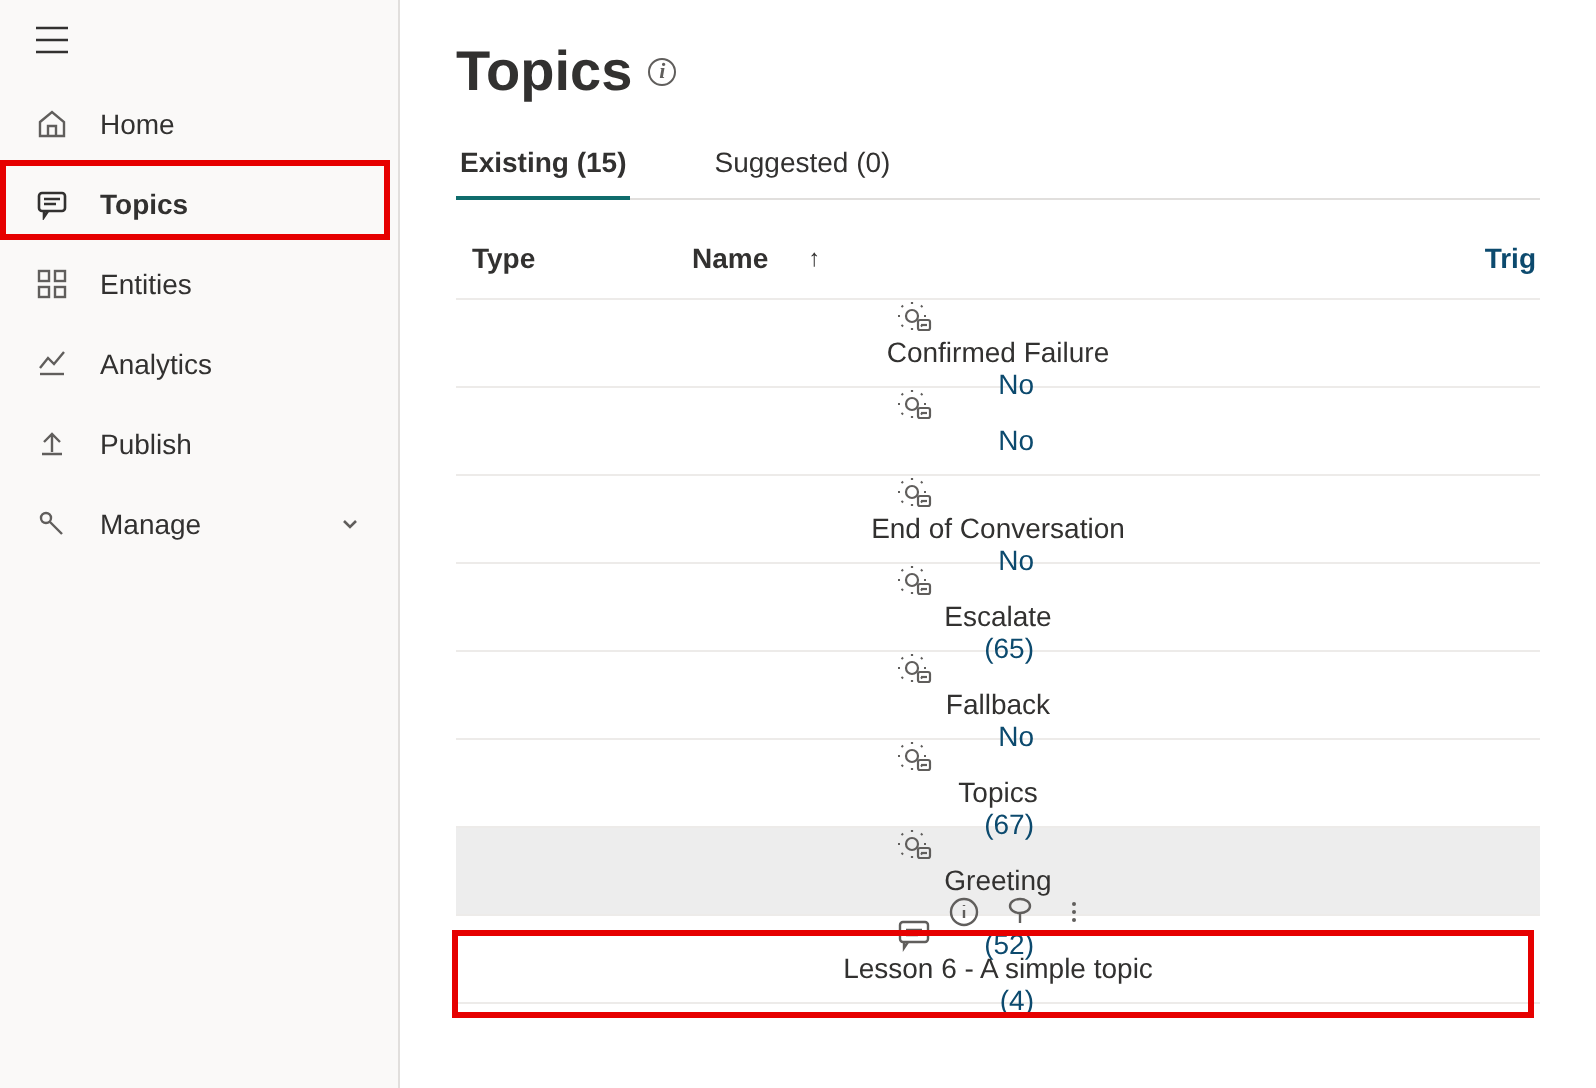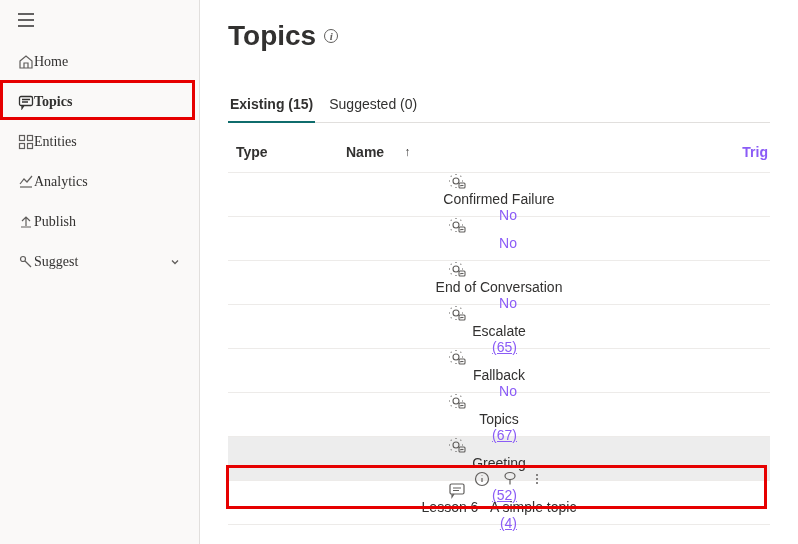--- a/index.html
+++ b/index.html
@@ -1,49 +1,49 @@
 <!DOCTYPE html>
 <html><head>
 <meta charset="utf-8">
 <style>
 * { box-sizing: border-box; margin: 0; padding: 0; }
 body { font-family: "Segoe UI", -apple-system, sans-serif; font-size: 14px; color: #323130; background: #fff; width: 798px; height: 544px; overflow: hidden; }
 .app { display: flex; height: 100%; }
 .sidebar { width: 200px; border-right: 1px solid #e1dfdd; background: #faf9f8; display: flex; flex-direction: column; }
 .hamburger { padding: 13px 18px; }
 .sidebar-nav { padding-top: 2px; }
-.sidebar-item { display: flex; align-items: center; height: 40px; padding: 0 18px; cursor: pointer; gap: 0; position: relative; font-family: Liberation Serif, serif; }
+.sidebar-item { display: flex; align-items: center; height: 40px; padding: 0 18px; cursor: pointer; gap: 16px; position: relative; }
 .sidebar-item.active { font-weight: 600; }
 .sidebar-item.active::before { content: ""; position: absolute; left: 0; top: 6px; bottom: 6px; width: 3px; background: #0078d4; }
 .sidebar-icon { width: 16px; height: 16px; flex-shrink: 0; display: flex; align-items: center; justify-content: center; color: #605e5c; }
 .sidebar-item .chev { margin-left: auto; color: #605e5c; }
 .highlight-red { border: 3px solid #e60000; position: absolute; pointer-events: none; z-index: 50; }
 .hl-topics { left: 0; top: 80px; width: 195px; height: 40px; }
 .hl-greeting { left: 226px; top: 465px; width: 541px; height: 44px; }
 .main { flex: 1; display: flex; flex-direction: column; }
 .toolbar { height: 44px; border-bottom: 1px solid #e1dfdd; display: flex; align-items: center; padding: 0 18px; gap: 6px; }
 .tbtn { display: flex; align-items: center; gap: 8px; padding: 6px 8px; cursor: pointer; border-radius: 2px; }
 .tsep { width: 1px; height: 22px; background: #e1dfdd; margin: 0 4px; }
 .content { padding: 20px 28px 0 28px; flex: 1; overflow: hidden; }
 .page-title { font-size: 28px; font-weight: 600; display: flex; align-items: center; gap: 8px; margin-bottom: 4px; }
 .info-tiny { font-size: 11px; border: 1px solid #605e5c; border-radius: 50%; width: 14px; height: 14px; display: inline-flex; align-items: center; justify-content: center; color: #605e5c; font-style: italic; font-family: Georgia, serif; }
-.tabs { display: flex; gap: 12px; margin-top: 36px; border-bottom: 1px solid #e1dfdd; align-items: flex-end; }
+.tabs { display: flex; gap: 40px; margin-top: 13px; border-bottom: 1px solid #e1dfdd; align-items: flex-end; }
 .tab { padding: 8px 2px 10px 2px; cursor: pointer; color: #323130; position: relative; }
 .tab.active { font-weight: 600; }
 .tab.active::after { content: ""; position: absolute; left: 0; right: 0; bottom: -1px; height: 2px; background: #0f6c6c; }
 .table { margin-top: 8px; }
 .thead, .trow { display: flex; align-items: center; border-bottom: 1px solid #edebe9; }
 .thead { height: 42px; font-weight: 700; }
 .trow { height: 44px; flex-direction: column; }
 .trow.sel { background: #ededed; }
 .col-type { width: 118px; padding-left: 8px; display: flex; align-items: center; }
 .col-name { flex: 1; display: flex; align-items: center; gap: 20px; }
 .col-actions { width: 110px; display: flex; align-items: center; justify-content: flex-end; gap: 12px; padding-right: 10px; color: #605e5c; }
-.col-trig { width: 40px; text-align: right; padding-right: 2px; color: #8b5cf6; }
-.col-trig .und { text-decoration: underline; }
+.col-trig { width: 40px; text-align: right; padding-right: 2px; color: #0c4a6e; }
+.col-trig .und { }
 .type-icon { width: 18px; height: 18px; color: #605e5c; }
 .sort-arrow { font-size: 12px; }
 svg { display: block; }
 </style>
 </head>
 <body>
 
 <div class="app">
   <div class="sidebar">
     <div class="hamburger">
@@ -99,21 +99,21 @@
           </span>
         <span>Publish</span>
       </div>
       <div class="sidebar-item">
         <span class="sidebar-icon">
             <svg width="16" height="16" viewBox="0 0 16 16" fill="none" stroke="#605e5c" stroke-width="1.2">
               <circle cx="5" cy="5" r="2.5"></circle>
               <path d="M7 7l6 6"></path>
             </svg>
           </span>
-        <span>Suggest</span>
+        <span>Manage</span>
         <span class="chev">
             <svg width="12" height="12" viewBox="0 0 12 12" fill="none" stroke="#605e5c" stroke-width="1.3">
               <path d="M3 4.5l3 3 3-3"></path>
             </svg>
           </span>
       </div>
     </div>
   </div>
 
   <div class="main">

